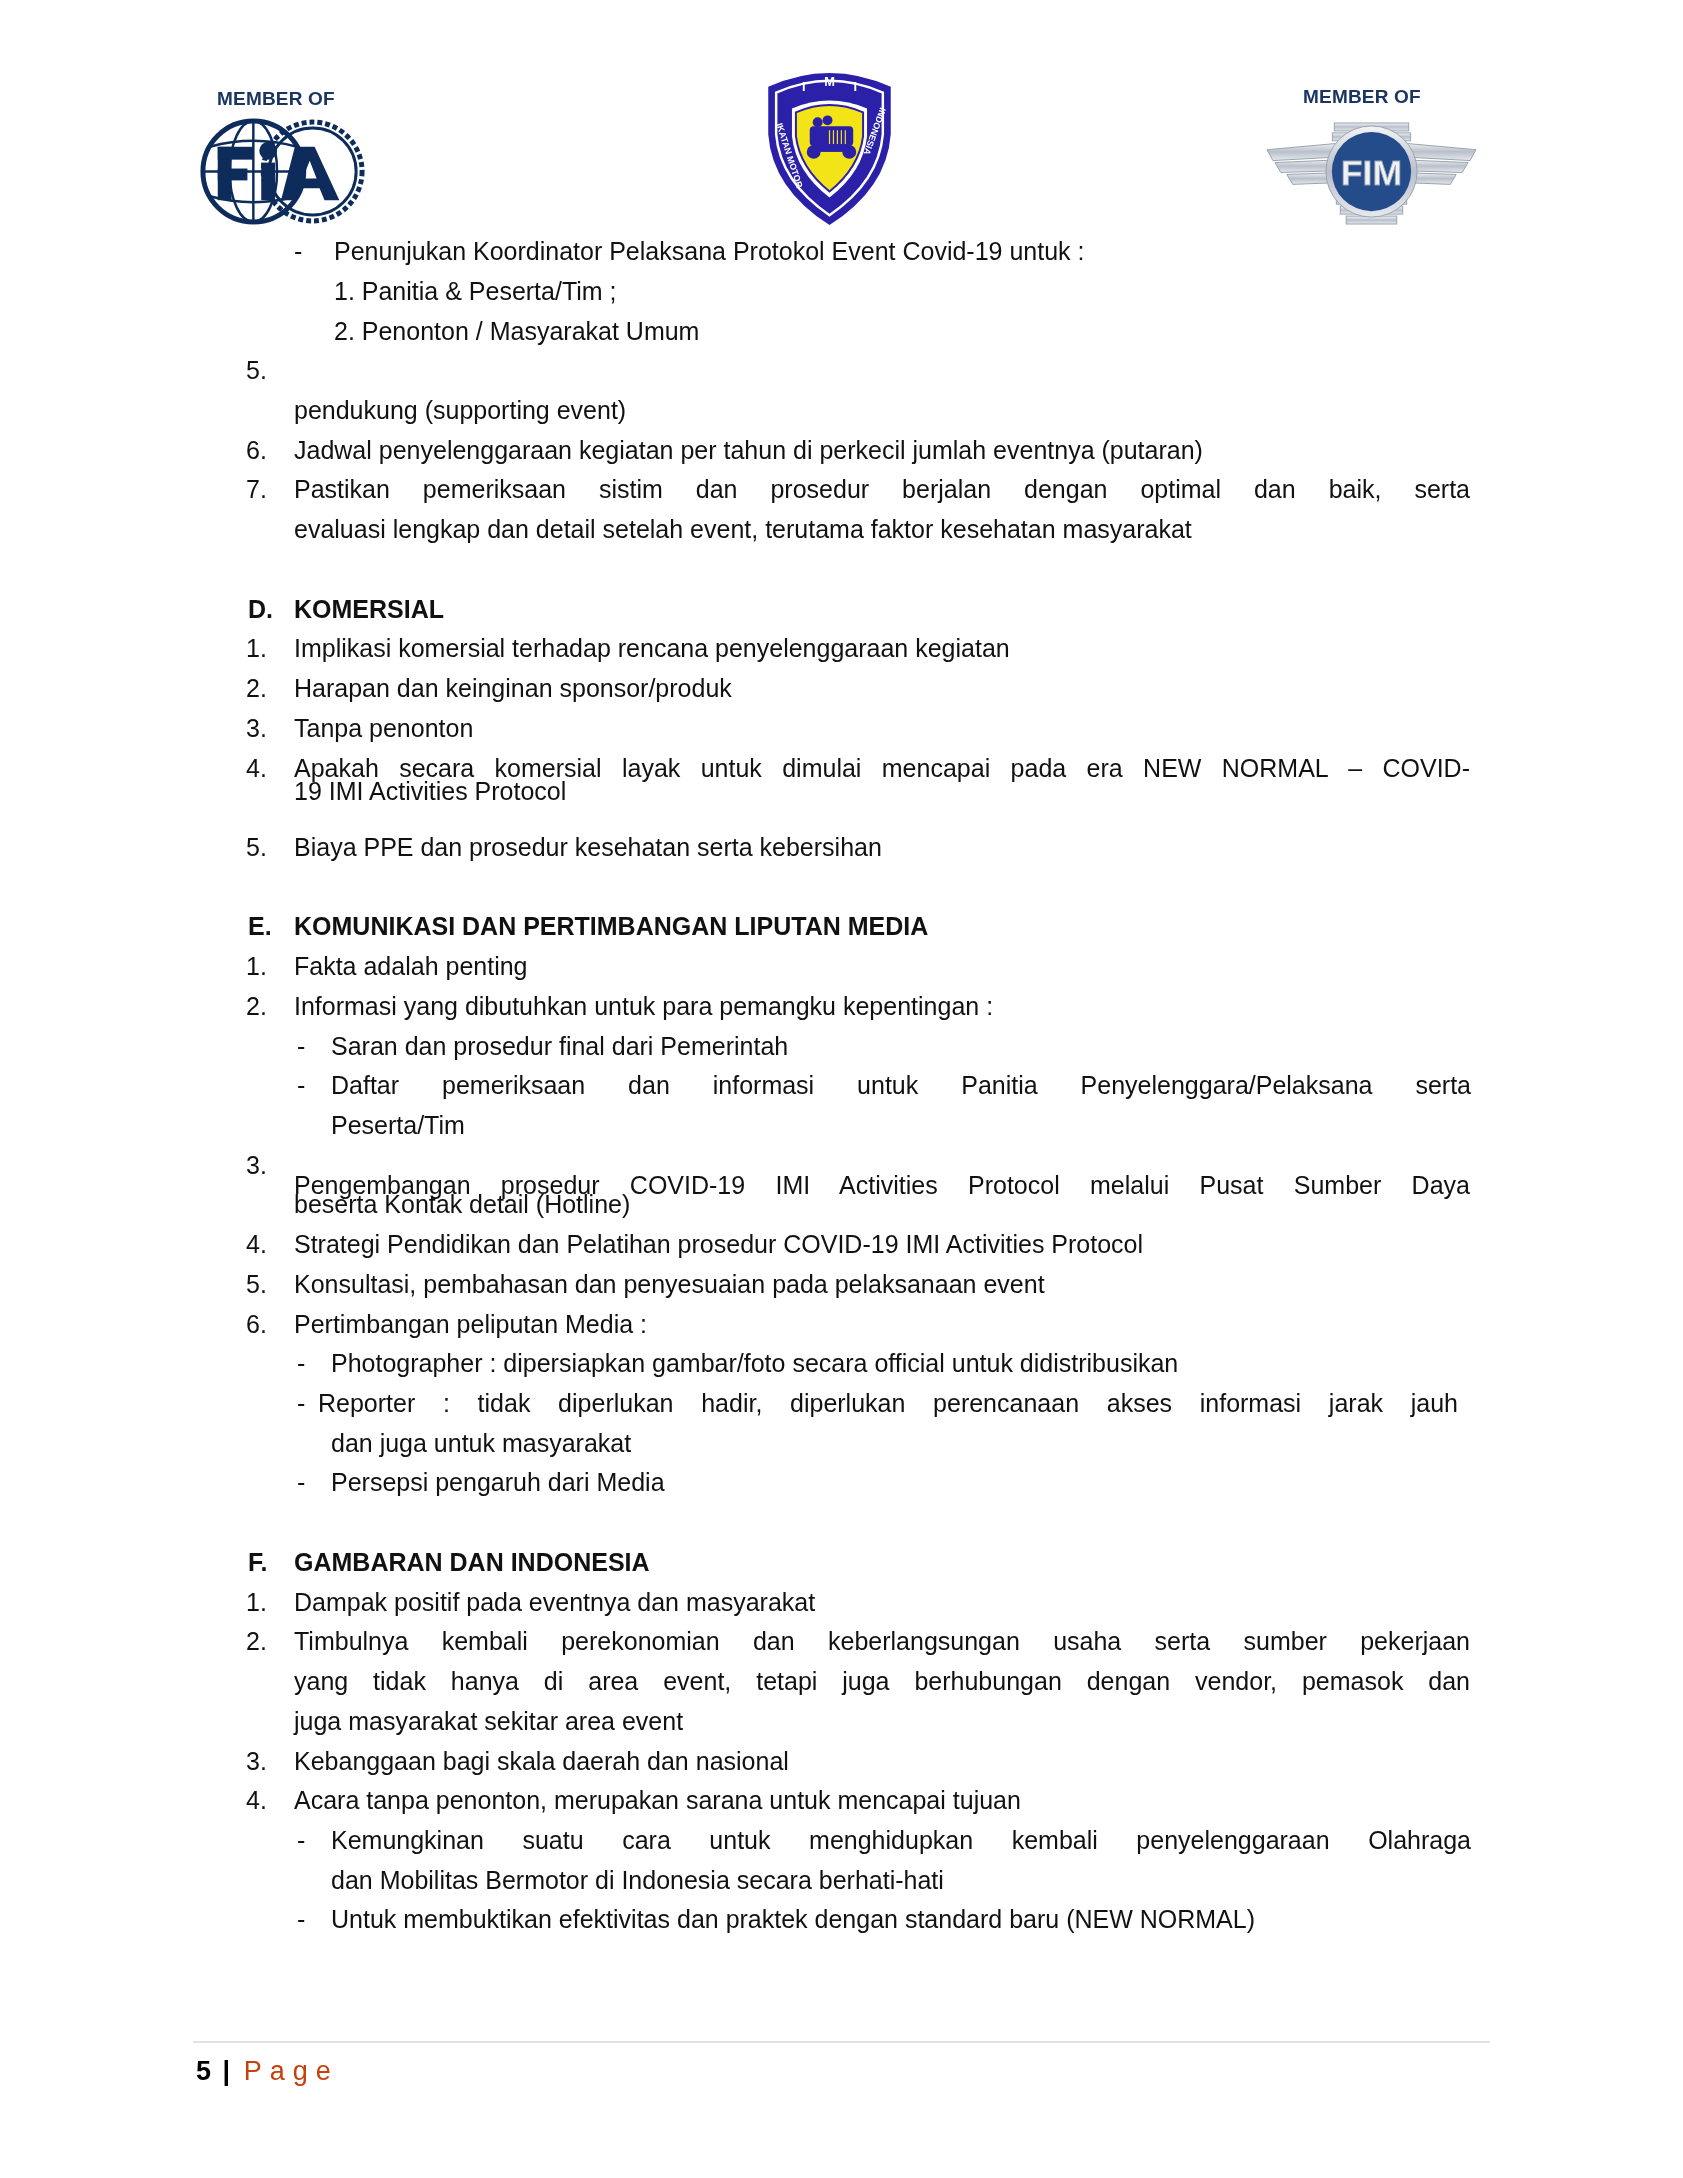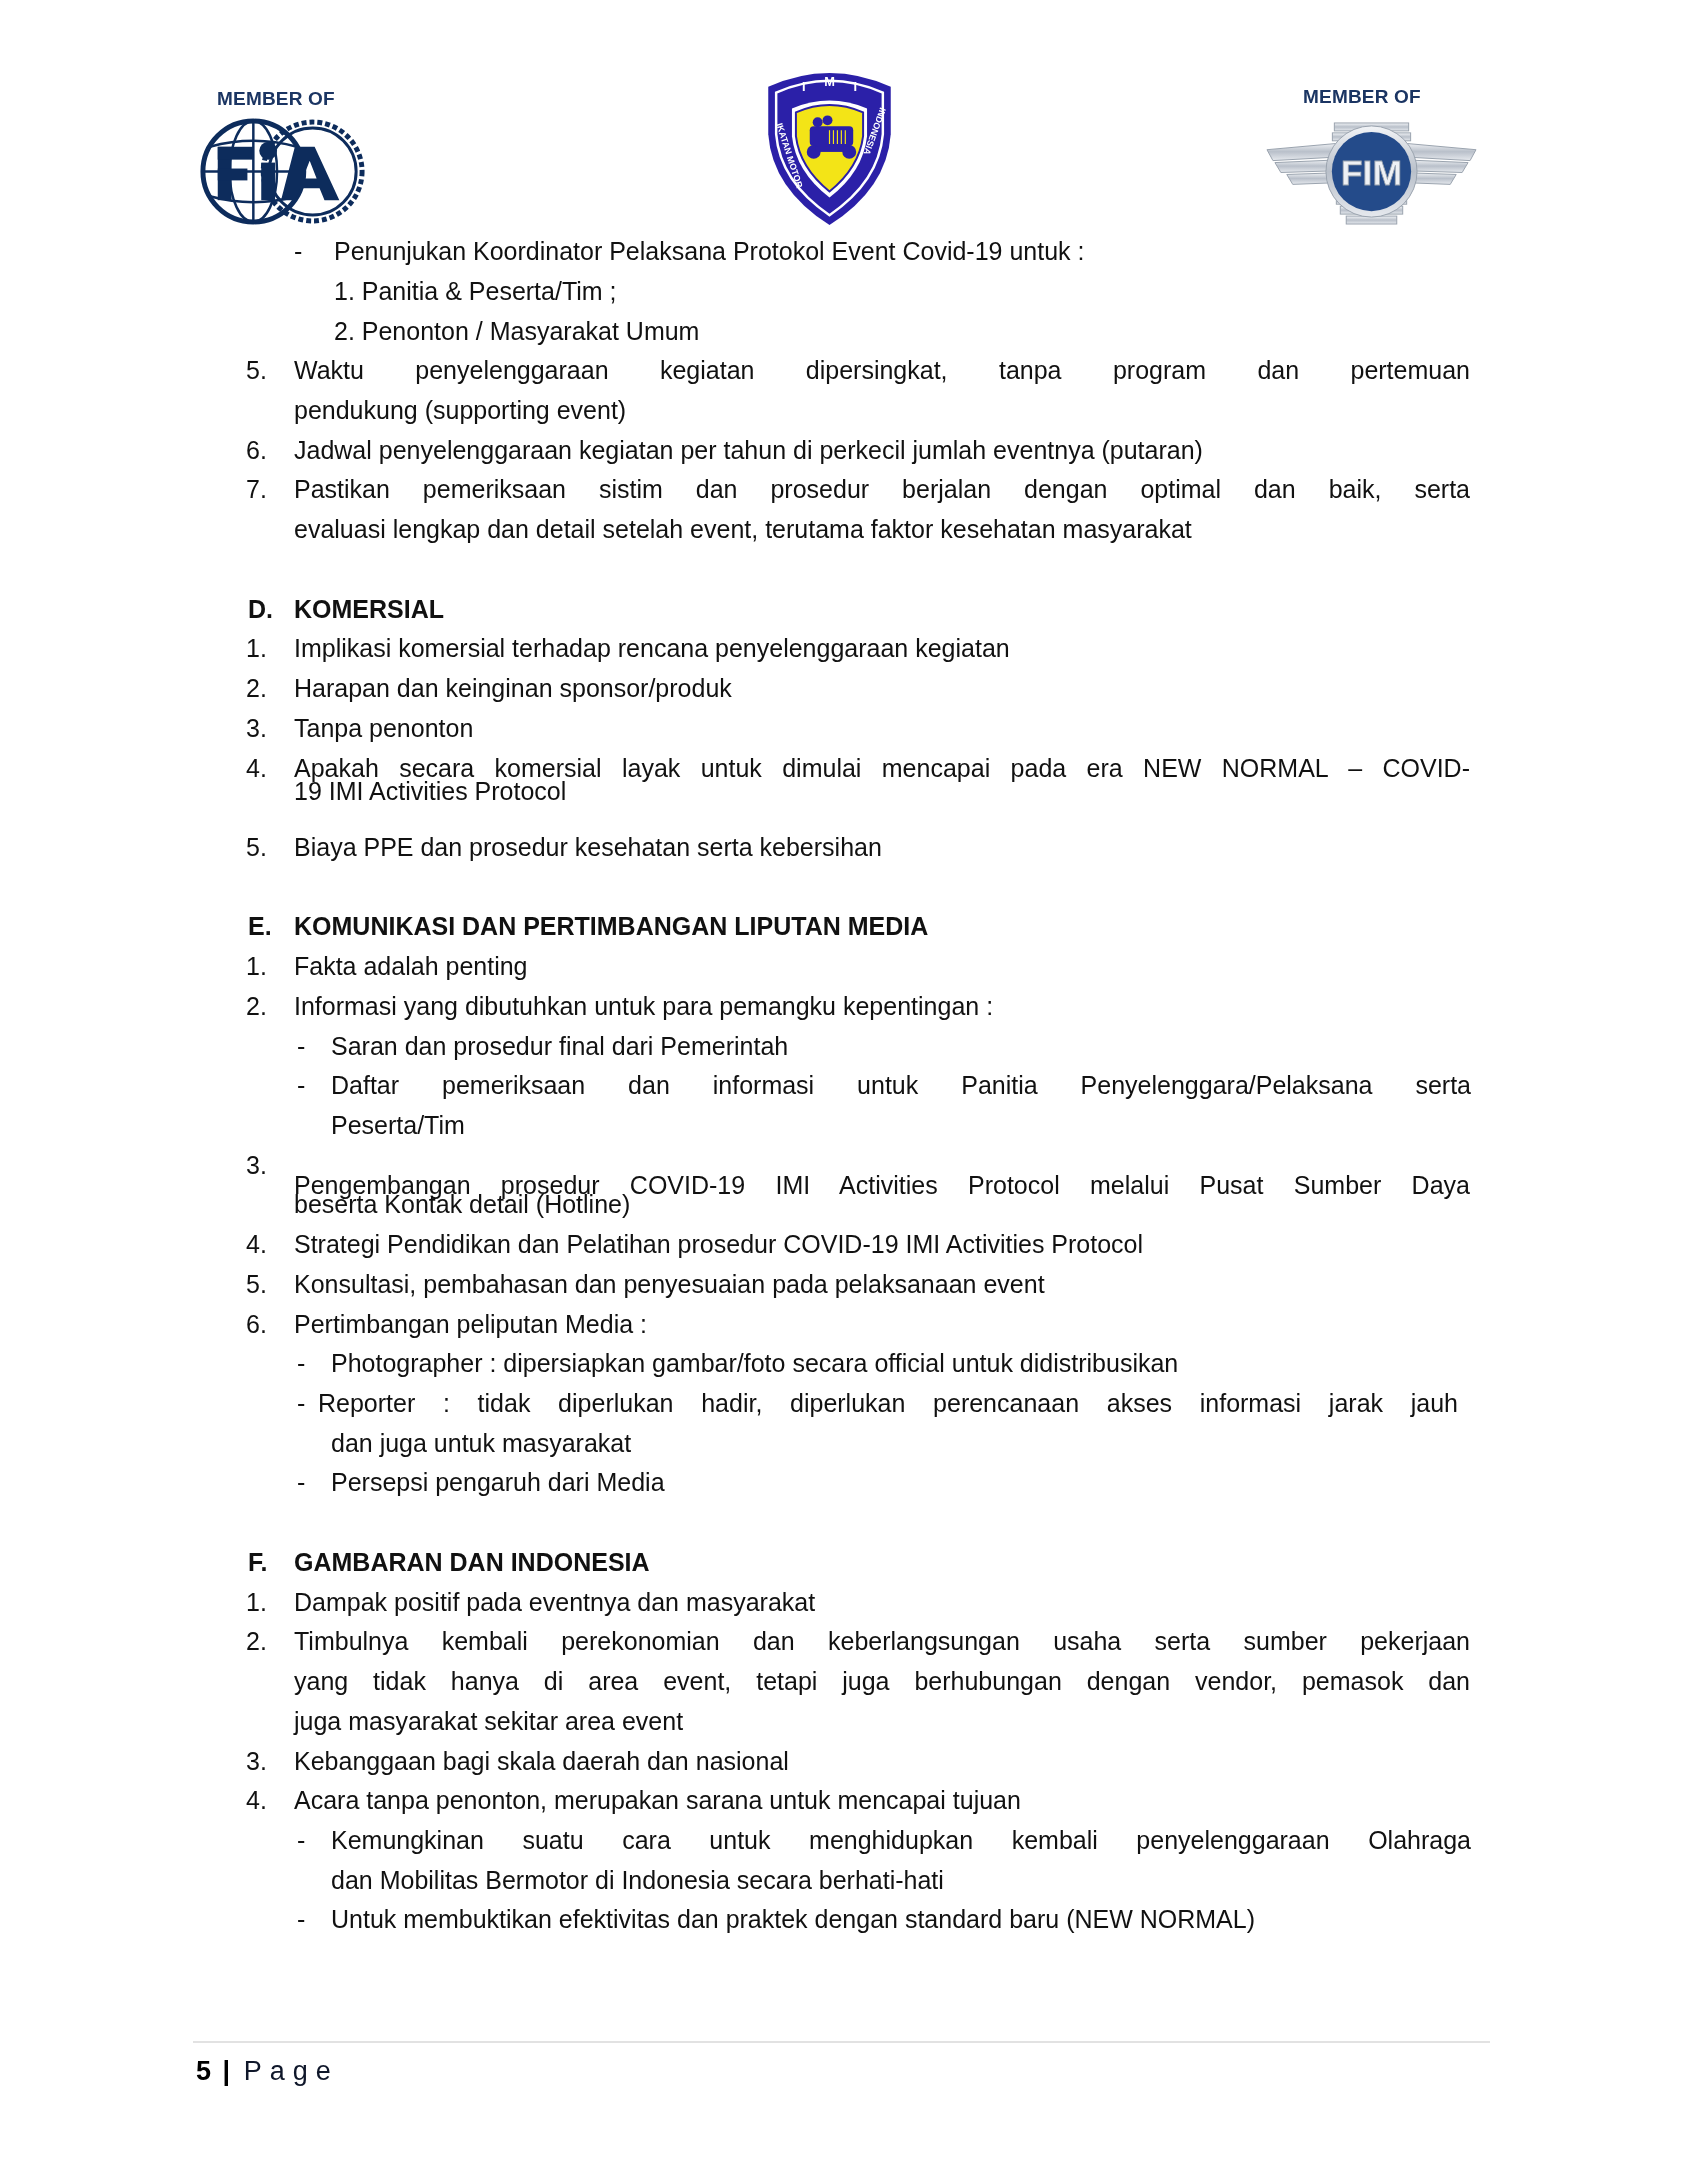--- a/index.html
+++ b/index.html
@@ -49,21 +49,21 @@
   .footer {
     position: absolute;
     left: 196px;
     top: 2053px;
     font-size: 27px;
     line-height: 36px;
     white-space: nowrap;
   }
   .footer .pg { font-weight: bold; color: #000; }
   .footer .bar { font-weight: bold; color: #000; margin: 0 6px 0 4px; }
-  .footer .word { color: #0f172a; letter-spacing: 8px; }
+  .footer .word { color: #c2410c; letter-spacing: 8px; }
 </style>
 </head>
 <body>
 
 <div id="page">
 
   <div class="member-label" style="left:217px; top:88px;">MEMBER OF</div>
   <svg class="logo" style="left:196px; top:117px;" width="173" height="109" viewBox="0 0 175 110">
     <g fill="none" stroke="#0d2c5c">
 
@@ -150,21 +150,20 @@
   </svg>
 
   <div class="ln" style="top:231px; left:294px;">-</div>
   <div class="ln" style="top:231px; left:334px;">Penunjukan Koordinator Pelaksana Protokol Event Covid-19 untuk :</div>
 
   <div class="ln" style="top:271px; left:334px;">1. Panitia &amp; Peserta/Tim ;</div>
 
   <div class="ln" style="top:311px; left:334px;">2. Penonton / Masyarakat Umum</div>
 
   <div class="ln num" style="top:350px;">5.</div>
-  <div class="ln just" style="top:350px; left:294px; width:1176px;">Waktu penyelenggaraan kegiatan dipersingkat, tanpa program dan pertemuan</div>
   <div class="ln" style="top:390px; left:294px;">pendukung (supporting event)</div>
 
   <div class="ln num" style="top:430px;">6.</div>
   <div class="ln" style="top:430px; left:294px;">Jadwal penyelenggaraan kegiatan per tahun di perkecil jumlah eventnya (putaran)</div>
 
   <div class="ln num" style="top:469px;">7.</div>
   <div class="ln just" style="top:469px; left:294px; width:1176px;">Pastikan pemeriksaan sistim dan prosedur berjalan dengan optimal dan baik, serta</div>
   <div class="ln" style="top:509px; left:294px;">evaluasi lengkap dan detail setelah event, terutama faktor kesehatan masyarakat</div>
 
   <div class="ln num head" style="top:589px; left:248px;">D.</div>

